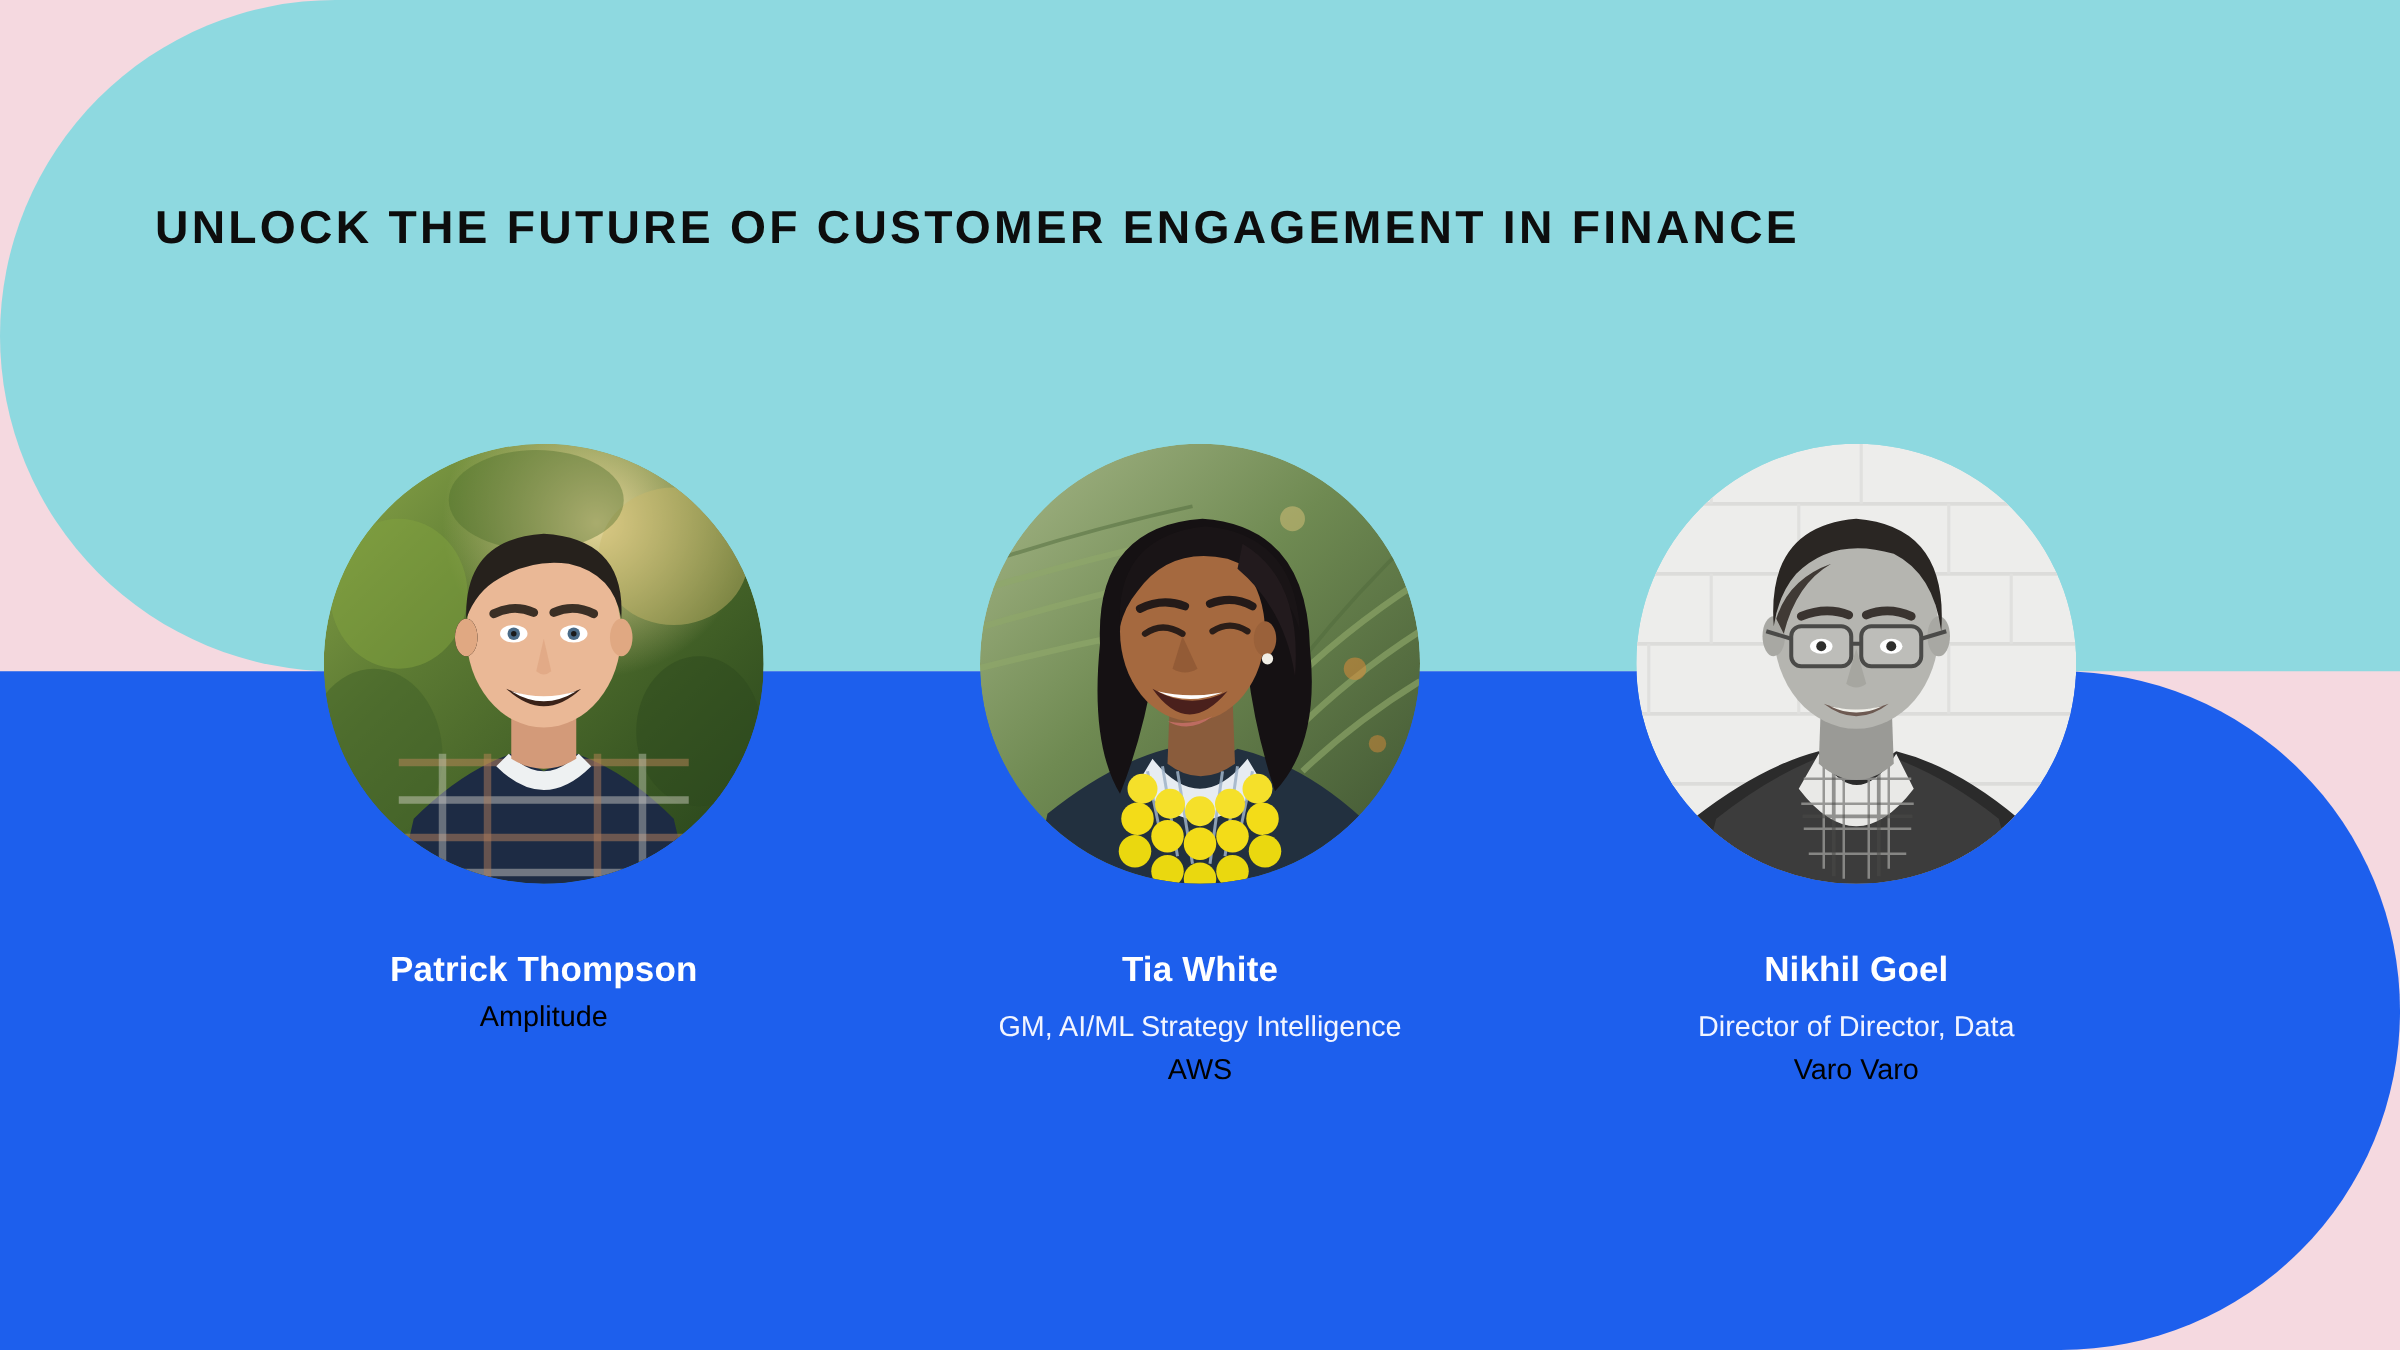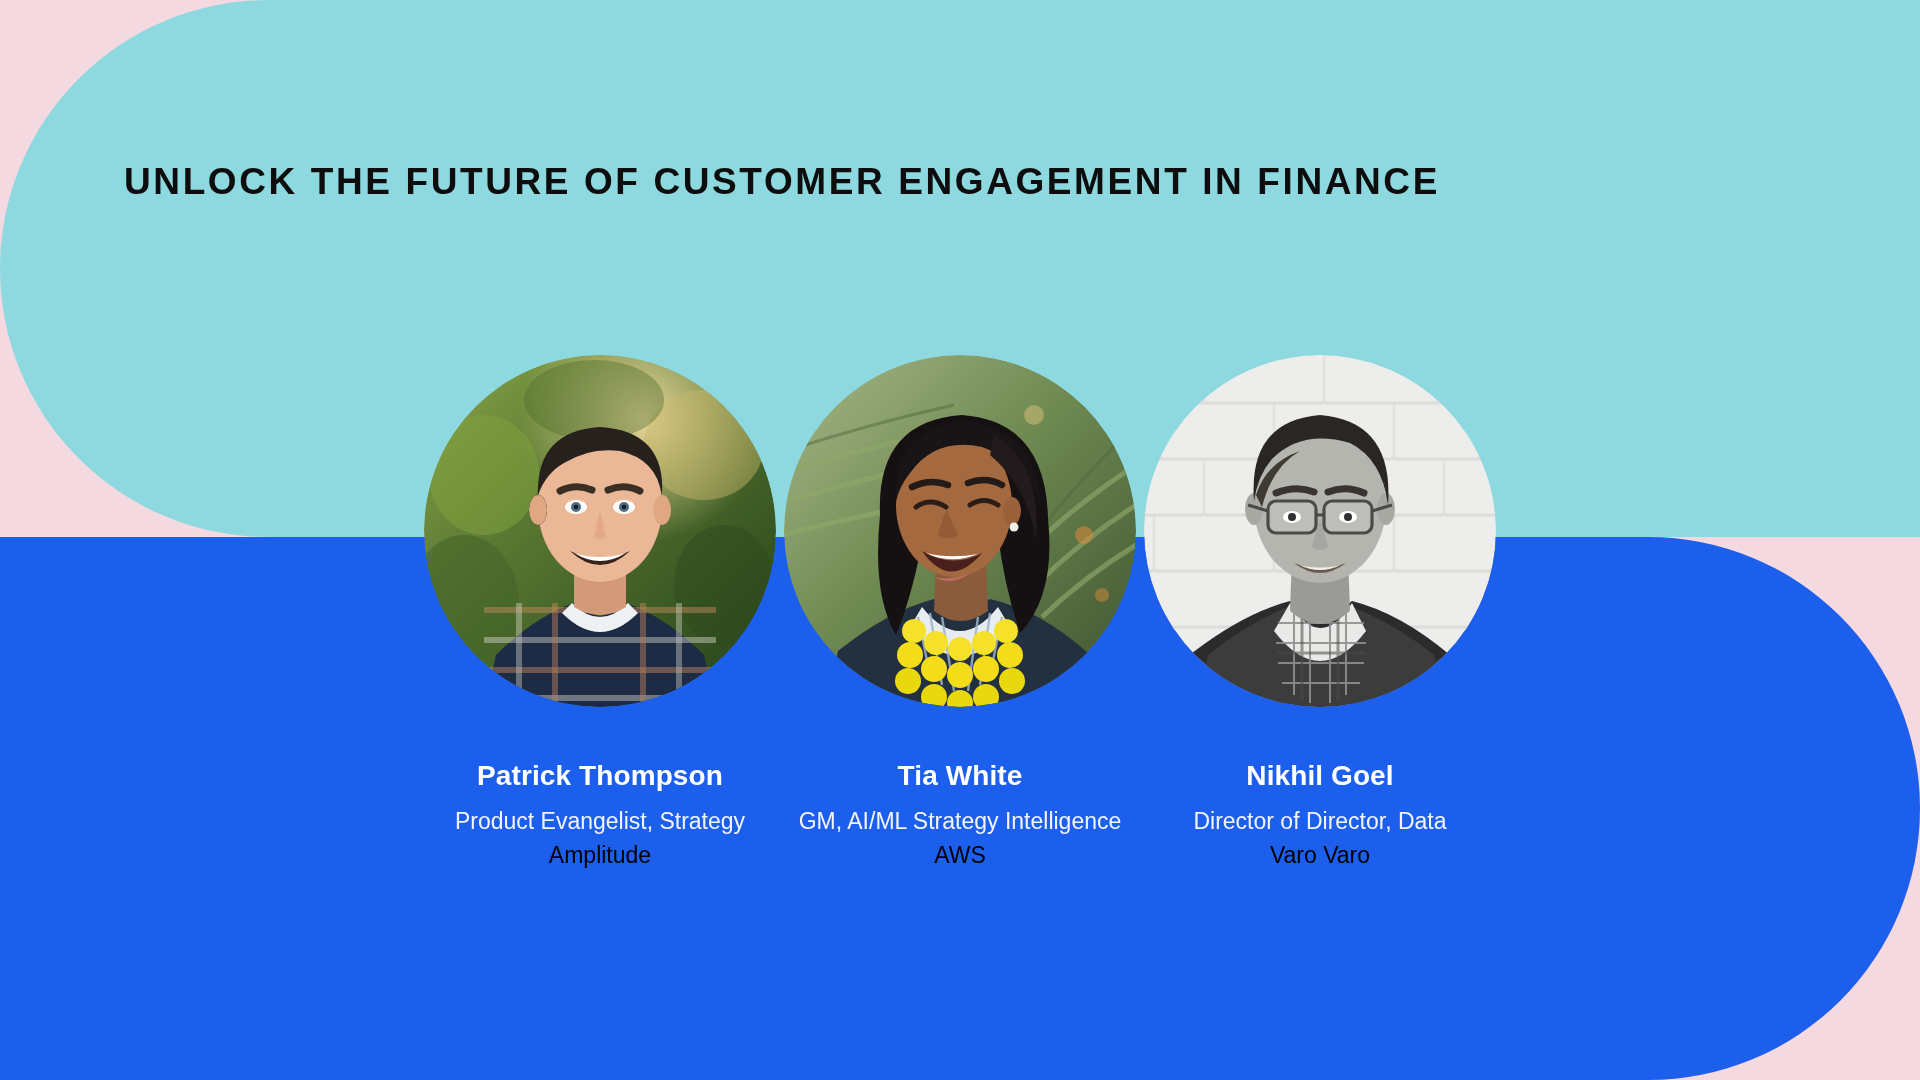--- a/index.html
+++ b/index.html
@@ -74,20 +74,21 @@
   
 
   .speakers {
     position: absolute;
     left: 0;
     top: 355px;
     width: 1920px;
     display: flex;
     justify-content: center;
     align-items: flex-start;
+    gap: 165px;
     z-index: 6;
   }
 
   .speaker {
     width: 360px;
     display: flex;
     flex-direction: column;
     align-items: center;
   }
 
@@ -207,21 +208,20 @@
             <circle cx="200" cy="152" r="2.2" fill="#1a1a1a"></circle>
 
             <path d="M176 156 L170 182 Q176 187 182 182 Z" fill="#dfa581" opacity="0.75"></path>
 
             <path d="M146 196 Q176 224 206 196 Q176 210 146 196 Z" fill="#3a2218"></path>
             <path d="M150 198 Q176 214 202 198 Q176 206 150 198 Z" fill="#ffffff"></path>
           </g>
         </svg>
       </div>
       <div class="speaker-name">Patrick Thompson</div>
-      <div class="speaker-role">Product Evangelist, Strategy</div>
       <div class="speaker-org">Amplitude</div>
     </div>
 
     <div class="speaker">
       <div class="avatar">
         <svg viewBox="0 0 352 352" xmlns="http://www.w3.org/2000/svg">
           <defs>
             <clipPath id="c2">
                 <circle cx="176" cy="176" r="176"></circle>
               </clipPath>

